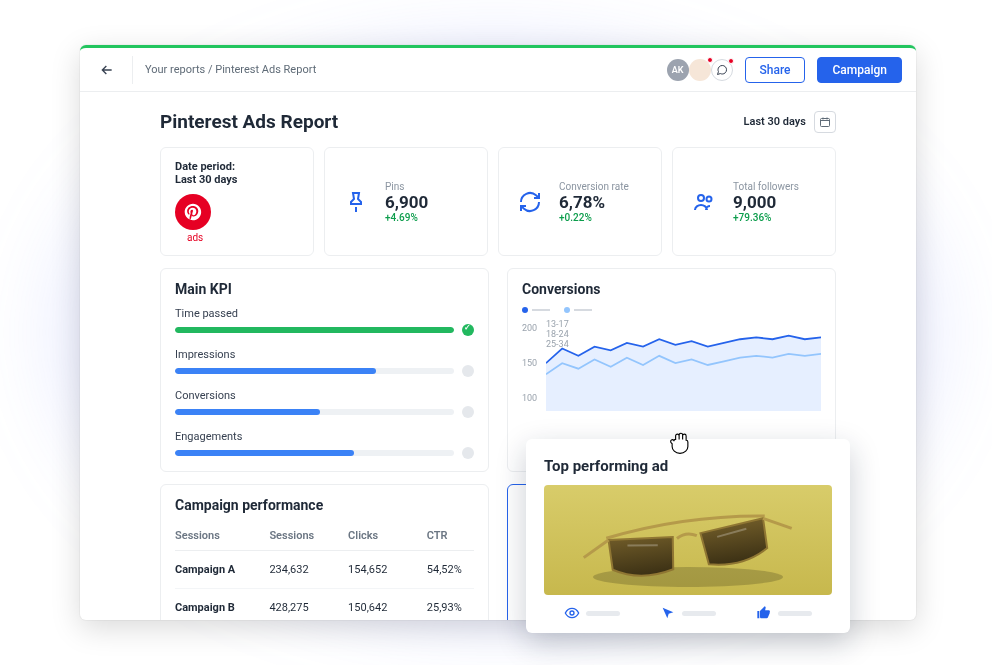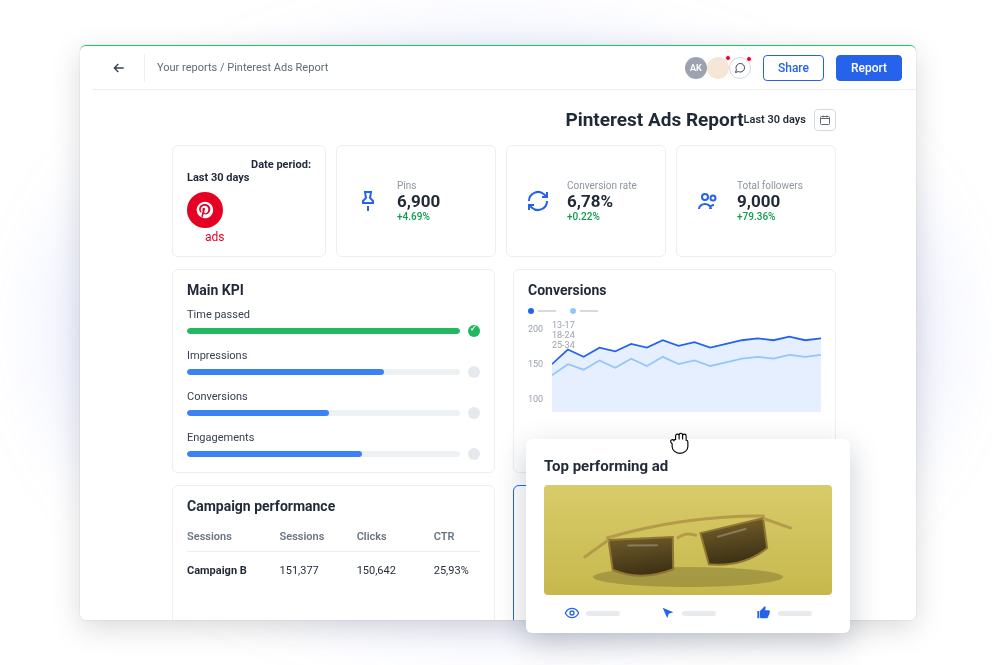--- a/index.html
+++ b/index.html
@@ -20,22 +20,21 @@
   }
   .app-window {
     position: absolute;
     left: 80px; top: 45px;
     width: 836px;
     height: 575px;
     background: #fff;
     border-radius: 6px;
     box-shadow: 0 8px 30px rgba(0,0,0,0.15), 0 0 0 1px rgba(0,0,0,0.03);
     overflow: hidden;
-    border-top: 1px solid #22c55e;
-    padding-left: 12px;
+    border-top: 3px solid #22c55e;
   }
   .topbar {
     height: 44px;
     border-bottom: 1px solid #eceef0;
     display: flex;
     align-items: center;
     padding: 0 14px;
     gap: 12px;
   }
   .back-arrow {
@@ -67,38 +66,38 @@
   }
   .btn {
     height: 26px; padding: 0 14px; border-radius: 4px;
     font-size: 12px; font-weight: 500;
     display: inline-flex; align-items: center; justify-content: center;
     cursor: pointer;
   }
   .btn-outline { border: 1px solid #2563eb; color: #2563eb; background: #fff; }
   .btn-primary { background: #2563eb; color: #fff; border: 1px solid #2563eb; }
   .content { padding: 18px 80px 20px; }
-  .page-head { display: flex; justify-content: flex-end; align-items: center; margin-bottom: 14px; }
+  .page-head { display: flex; justify-content: space-between; align-items: center; margin-bottom: 14px; }
   .page-title { font-size: 19px; font-weight: 700; color: #1f2937; }
   .date-range { display: flex; align-items: center; gap: 8px; font-size: 11px; font-weight: 600; color: #1f2937; }
   .date-range .cal-btn {
     width: 22px; height: 22px; border: 1px solid #d6dae0; border-radius: 4px;
     display: flex; align-items: center; justify-content: center; color: #5f6b77;
   }
 
   .grid { display: grid; grid-template-columns: 154px 1fr 1fr 1fr; gap: 10px; margin-bottom: 12px; }
   .card { background: #fff; border: 1px solid #eceef0; border-radius: 6px; padding: 12px 14px; }
-  .period-card .lbl { font-size: 11px; font-weight: 700; color: #1f2937; text-align: right; }
+  .period-card .lbl { font-size: 11px; font-weight: 700; color: #1f2937; }
   .period-card .val { font-size: 11px; font-weight: 700; color: #1f2937; margin-bottom: 8px; }
   .pin-badge {
     width: 36px; height: 36px; border-radius: 50%; background: #e60023;
     display: flex; align-items: center; justify-content: center;
   }
   .pin-badge svg { width: 20px; height: 20px; }
-  .pin-sub { font-size: 12px; color: #e60023; margin-top: 2px; margin-left: 18px; }
+  .pin-sub { font-size: 10px; color: #e60023; margin-top: 2px; margin-left: 12px; }
   .metric-card { display: flex; align-items: center; gap: 12px; }
   .metric-icon {
     width: 34px; height: 34px;
     display: flex; align-items: center; justify-content: center;
     color: #2563eb;
   }
   .metric-label { font-size: 10px; color: #8b95a1; }
   .metric-value { font-size: 17px; font-weight: 700; color: #1f2937; }
   .metric-delta { font-size: 10px; color: #0c9d4c; font-weight: 500; }
 
@@ -186,21 +185,21 @@
           <span class="dot-badge"></span>
         </div>
       <div class="avatar u3">
         <svg width="12" height="12" viewBox="0 0 24 24" fill="none" stroke="currentColor" stroke-width="2">
             <path d="M21 11.5a8.38 8.38 0 0 1-8.5 8.5 8.5 8.5 0 0 1-3.8-.9L3 21l1.9-5.7A8.38 8.38 0 0 1 4 11.5 8.5 8.5 0 0 1 12.5 3 8.38 8.38 0 0 1 21 11.5z"></path>
           </svg>
         <span class="dot-badge"></span>
       </div>
     </div>
     <div class="btn btn-outline">Share</div>
-    <div class="btn btn-primary">Report</div>
+    <div class="btn btn-primary">Campaign</div>
   </div>
 
   <div class="content">
     <div class="page-head">
       <div class="page-title">Pinterest Ads Report</div>
       <div class="date-range">
         <span>Last 30 days</span>
         <span class="cal-btn">
           <svg width="12" height="12" viewBox="0 0 24 24" fill="none" stroke="currentColor" stroke-width="2">
               <rect x="3" y="5" width="18" height="16" rx="2"></rect>
@@ -342,22 +341,28 @@
       <div class="card">
         <div class="panel-title">Campaign performance</div>
         <div class="perf-head">
           <span>Sessions</span>
           <span>Sessions</span>
           <span>Clicks</span>
           <span>CTR</span>
         </div>
         <div id="perf-body">
             <div class="perf-row">
+              <span class="campname">Campaign A</span>
+              <span>234,632</span>
+              <span>154,652</span>
+              <span>54,52%</span>
+            </div>
+            <div class="perf-row">
               <span class="campname">Campaign B</span>
-              <span>151,377</span>
+              <span>428,275</span>
               <span>150,642</span>
               <span>25,93%</span>
             </div>
           </div>
       </div>
 
       <div class="drop-panel"></div>
     </div>
   </div>
 </div>

